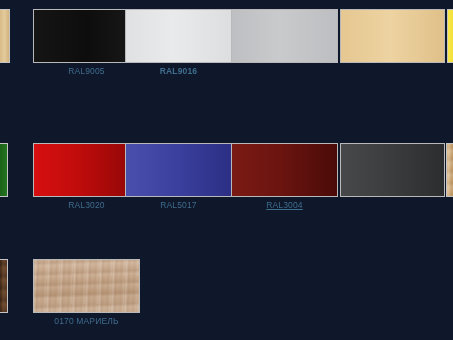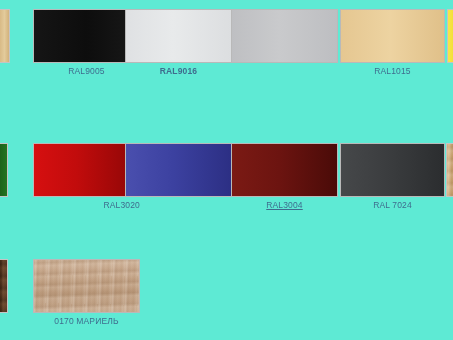--- a/index.html
+++ b/index.html
@@ -114,63 +114,62 @@
         rgba(120,85,50,0.00) 0px,
         rgba(120,85,50,0.12) 3px,
         rgba(255,248,235,0.16) 7px,
         rgba(120,85,50,0.00) 12px
       );
   }
 </style>
 </head>
 <body>
 
-<div id="swatch-gallery" style="background: #5eead4;">
+<div id="swatch-gallery" style="background: #0f172a;">
     <div class="swatch-row" style="top: 9px; height: 71px;">
       <div class="swatch-cell" style="left: -2px; width: 12px; height: 54px;">
         <div class="swatch-chip partial" style="background: linear-gradient(90deg, rgb(214, 183, 130) 0%, rgb(227, 203, 155) 55%, rgb(210, 178, 124) 100%);"></div>
       </div>
       <div class="swatch-cell" style="left: 33px; width: 107px; height: 54px;">
         <div class="swatch-chip" style="background: linear-gradient(90deg, rgb(21, 21, 21) 0%, rgb(13, 13, 13) 50%, rgb(25, 25, 25) 100%);"></div>
       </div>
       <div class="swatch-label" style="top: 57px; left: 33px; width: 107px; color: rgb(63, 109, 142);">RAL9005</div>
       <div class="swatch-cell" style="left: 125px; width: 107px; height: 54px;">
         <div class="swatch-chip" style="background: linear-gradient(90deg, rgb(223, 225, 227) 0%, rgb(232, 234, 235) 45%, rgb(220, 222, 224) 100%);"></div>
       </div>
       <div class="swatch-label" style="top: 57px; left: 125px; width: 107px; color: rgb(63, 109, 142); font-weight: bold;">RAL9016</div>
       <div class="swatch-cell" style="left: 231px; width: 107px; height: 54px;">
         <div class="swatch-chip" style="background: linear-gradient(90deg, rgb(190, 191, 194) 0%, rgb(201, 202, 204) 45%, rgb(189, 190, 193) 100%);"></div>
       </div>
       <div class="swatch-cell" style="left: 340px; width: 105px; height: 54px;">
         <div class="swatch-chip" style="background: linear-gradient(90deg, rgb(229, 199, 145) 0%, rgb(237, 211, 161) 48%, rgb(224, 192, 137) 100%);"></div>
       </div>
-      <div class="swatch-label" style="top: 57px; left: 340px; width: 105px; color: rgb(63, 109, 142);">RAL1015</div>
       <div class="swatch-cell" style="left: 447px; width: 10px; height: 54px;">
         <div class="swatch-chip partial" style="background: linear-gradient(90deg, rgb(246, 230, 76) 0%, rgb(242, 220, 46) 100%);"></div>
       </div>
     </div>
     <div class="swatch-row" style="top: 143px; height: 71px;">
       <div class="swatch-cell" style="left: -2px; width: 10px; height: 54px;">
         <div class="swatch-chip partial" style="background: linear-gradient(90deg, rgb(28, 96, 25) 0%, rgb(35, 116, 31) 100%);"></div>
       </div>
       <div class="swatch-cell" style="left: 33px; width: 107px; height: 54px;">
         <div class="swatch-chip" style="background: linear-gradient(90deg, rgb(214, 15, 16) 0%, rgb(194, 12, 12) 40%, rgb(141, 6, 6) 100%);"></div>
       </div>
-      <div class="swatch-label" style="top: 57px; left: 33px; width: 107px; color: rgb(63, 109, 142); text-align: right;">RAL3020</div>
+      <div class="swatch-label" style="top: 57px; left: 33px; width: 107px; color: rgb(63, 109, 142);">RAL3020</div>
       <div class="swatch-cell" style="left: 125px; width: 107px; height: 54px;">
         <div class="swatch-chip" style="background: linear-gradient(90deg, rgb(74, 79, 174) 0%, rgb(60, 65, 160) 45%, rgb(44, 47, 132) 100%);"></div>
       </div>
+      <div class="swatch-label" style="top: 57px; left: 125px; width: 107px; color: rgb(63, 109, 142);">RAL5017</div>
       <div class="swatch-cell" style="left: 231px; width: 107px; height: 54px;">
         <div class="swatch-chip" style="background: linear-gradient(90deg, rgb(123, 26, 20) 0%, rgb(108, 20, 16) 45%, rgb(74, 11, 8) 100%);"></div>
       </div>
       <div class="swatch-label" style="top: 57px; left: 231px; width: 107px; color: rgb(63, 109, 142); text-decoration: underline;">RAL3004</div>
       <div class="swatch-cell" style="left: 340px; width: 105px; height: 54px;">
         <div class="swatch-chip" style="background: linear-gradient(90deg, rgb(70, 72, 74) 0%, rgb(59, 61, 63) 45%, rgb(43, 45, 47) 100%);"></div>
       </div>
-      <div class="swatch-label" style="top: 57px; left: 340px; width: 105px; color: rgb(63, 109, 142);">RAL 7024</div>
       <div class="swatch-cell" style="left: 446px; width: 11px; height: 54px;">
         <div class="swatch-chip partial" style="background: linear-gradient(90deg, rgb(214, 177, 128) 0%, rgb(196, 156, 100) 100%);">
           <div class="wood-grain oak"></div>
         </div>
       </div>
     </div>
     <div class="swatch-row" style="top: 259px; height: 71px;">
       <div class="swatch-cell" style="left: -2px; width: 10px; height: 54px;">
         <div class="swatch-chip partial" style="background: linear-gradient(90deg, rgb(78, 48, 25) 0%, rgb(102, 67, 42) 100%);">
           <div class="wood-grain dark"></div>

